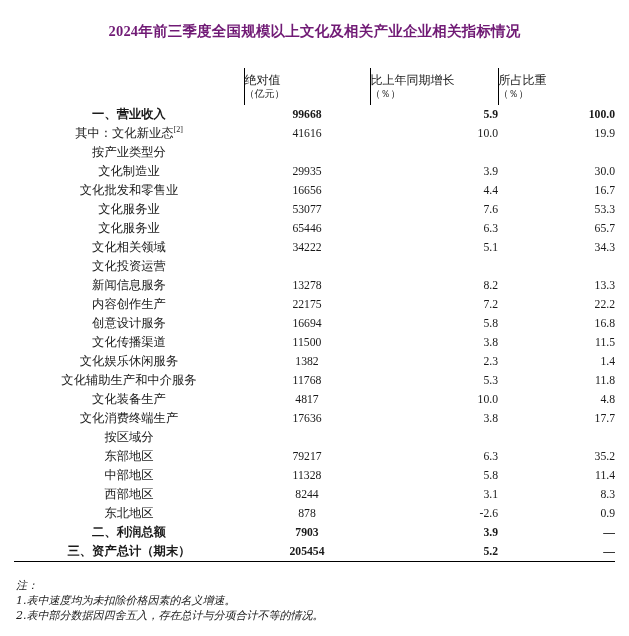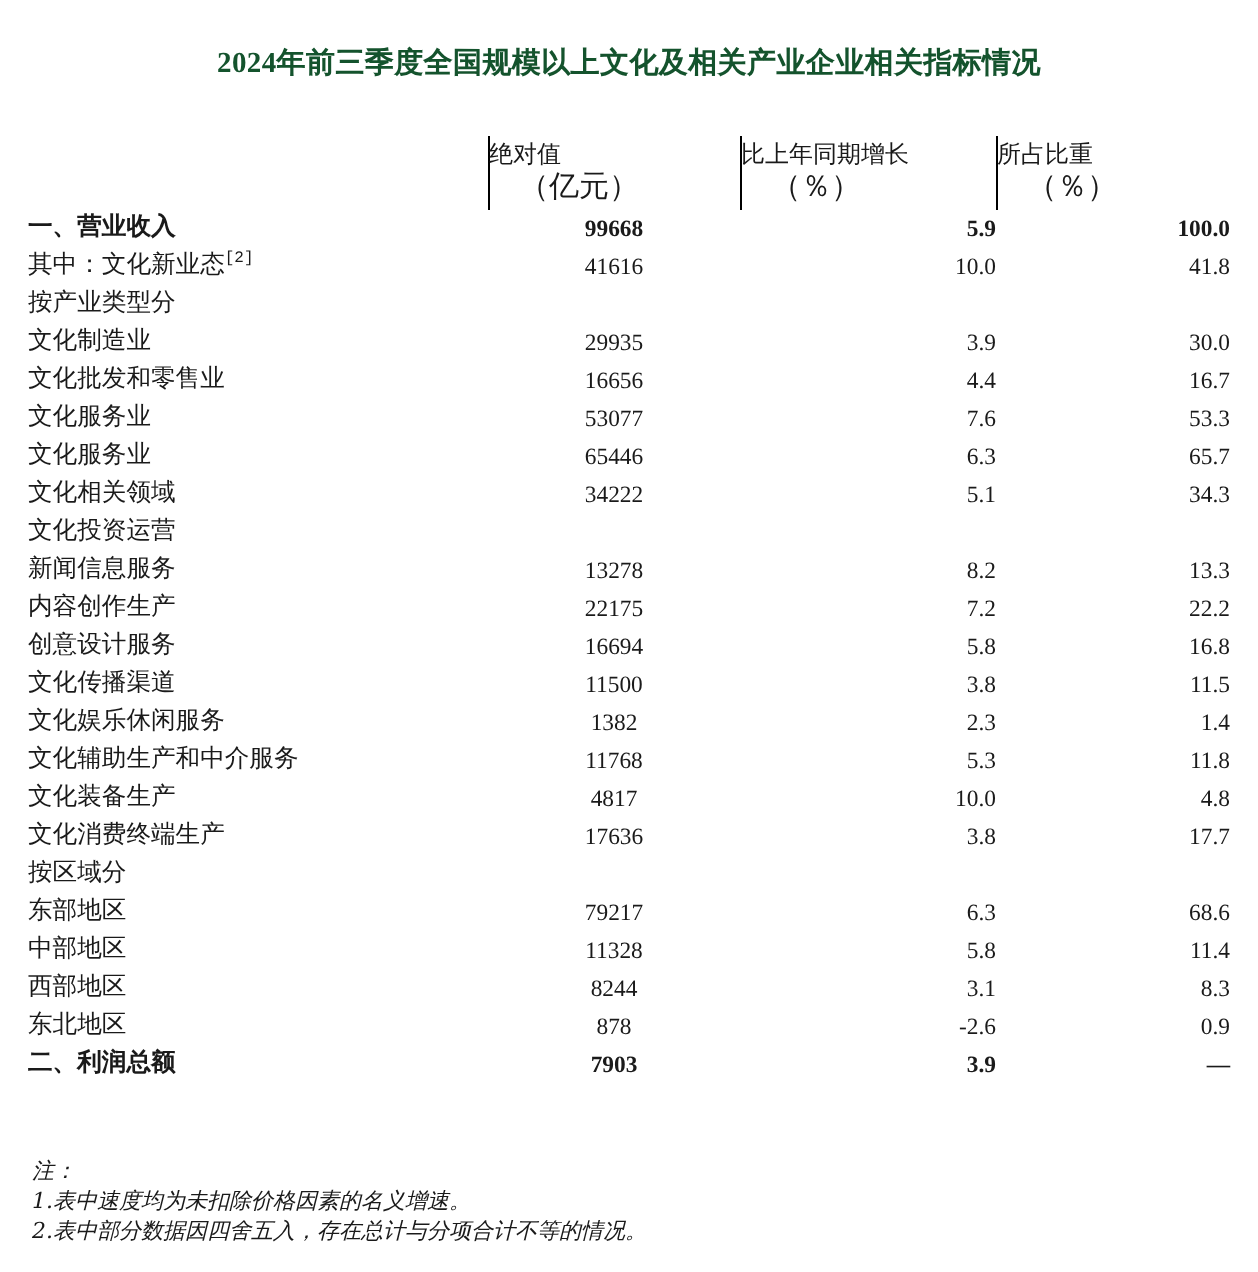--- a/index.html
+++ b/index.html
@@ -22,21 +22,21 @@
     box-sizing: border-box;
   }
   .doc-title {
     text-align: center;
     font-size: 14.5px;
     font-weight: bold;
     letter-spacing: 0.2px;
     padding-top: 22px;
     padding-bottom: 0;
     font-family: "Liberation Serif", "DejaVu Serif", serif;
-    color: #14532d;
+    color: #701a75;
     white-space: nowrap;
   }
   .table-wrap {
     position: absolute;
     left: 14px;
     top: 68px;
     width: 601px;
   }
   table.stat {
     border-collapse: collapse;
@@ -56,30 +56,29 @@
   
   .hdr td {
     height: 37px;
     text-align: left;
     font-weight: normal;
     font-size: 12px;
     border-bottom: 1.2px solid #000;
   }
   .hdr td.vline { border-left: 1.2px solid #000; }
   .hdr-l1 { display: block; line-height: 1.25; }
-  .hdr-l2 { display: block; line-height: 1.25; font-size: 15px; margin-left: 15px; }
+  .hdr-l2 { display: block; line-height: 1.25; font-size: 10px; }
   
   tbody tr td { height: 19px; }
   td.c-label {
     width: 230px;
-    text-align: left;
+    text-align: center;
     padding-left: 4px;
     font-size: 12.3px;
     white-space: nowrap;
-    font-family: Liberation Mono, monospace;
   }
   td.c-num {
     text-align: right;
     padding-right: 7px;
     font-size: 11.7px;
     border-left: 1.2px solid #000;
     font-family: "Liberation Serif", "DejaVu Serif", serif;
   }
   td.c-abs { width: 126px; text-align: center; }
   td.c-grw { width: 128px; }
@@ -142,21 +141,21 @@
           <tr class="bold">
             <td class="c-label ind0">一、营业收入</td>
             <td class="c-num c-abs">99668</td>
             <td class="c-num c-grw">5.9</td>
             <td class="c-num c-shr">100.0</td>
           </tr>
           <tr>
             <td class="c-label ind2"><span>其中：文化新业态</span><span class="sup">[2]</span></td>
             <td class="c-num c-abs">41616</td>
             <td class="c-num c-grw">10.0</td>
-            <td class="c-num c-shr">41.8</td>
+            <td class="c-num c-shr">19.9</td>
           </tr>
           <tr>
             <td class="c-label ind0">按产业类型分</td>
             <td class="c-num c-abs"></td>
             <td class="c-num c-grw"></td>
             <td class="c-num c-shr"></td>
           </tr>
           <tr>
             <td class="c-label ind1">文化制造业</td>
             <td class="c-num c-abs">29935</td>
@@ -244,21 +243,21 @@
           <tr>
             <td class="c-label ind0">按区域分</td>
             <td class="c-num c-abs"></td>
             <td class="c-num c-grw"></td>
             <td class="c-num c-shr"></td>
           </tr>
           <tr>
             <td class="c-label ind1">东部地区</td>
             <td class="c-num c-abs">79217</td>
             <td class="c-num c-grw">6.3</td>
-            <td class="c-num c-shr">68.6</td>
+            <td class="c-num c-shr">35.2</td>
           </tr>
           <tr>
             <td class="c-label ind1">中部地区</td>
             <td class="c-num c-abs">11328</td>
             <td class="c-num c-grw">5.8</td>
             <td class="c-num c-shr">11.4</td>
           </tr>
           <tr>
             <td class="c-label ind1">西部地区</td>
             <td class="c-num c-abs">8244</td>
@@ -270,20 +269,26 @@
             <td class="c-num c-abs">878</td>
             <td class="c-num c-grw">-2.6</td>
             <td class="c-num c-shr">0.9</td>
           </tr>
           <tr class="bold">
             <td class="c-label ind0">二、利润总额</td>
             <td class="c-num c-abs">7903</td>
             <td class="c-num c-grw">3.9</td>
             <td class="c-num c-shr">—</td>
           </tr>
+          <tr class="bold last-row">
+            <td class="c-label ind0">三、资产总计（期末）</td>
+            <td class="c-num c-abs">205454</td>
+            <td class="c-num c-grw">5.2</td>
+            <td class="c-num c-shr">—</td>
+          </tr>
         </tbody>
     </table>
   </div>
 
   <div class="notes">
     <div>注：</div>
     <div>1.表中速度均为未扣除价格因素的名义增速。</div>
     <div>2.表中部分数据因四舍五入，存在总计与分项合计不等的情况。</div>
   </div>
 

